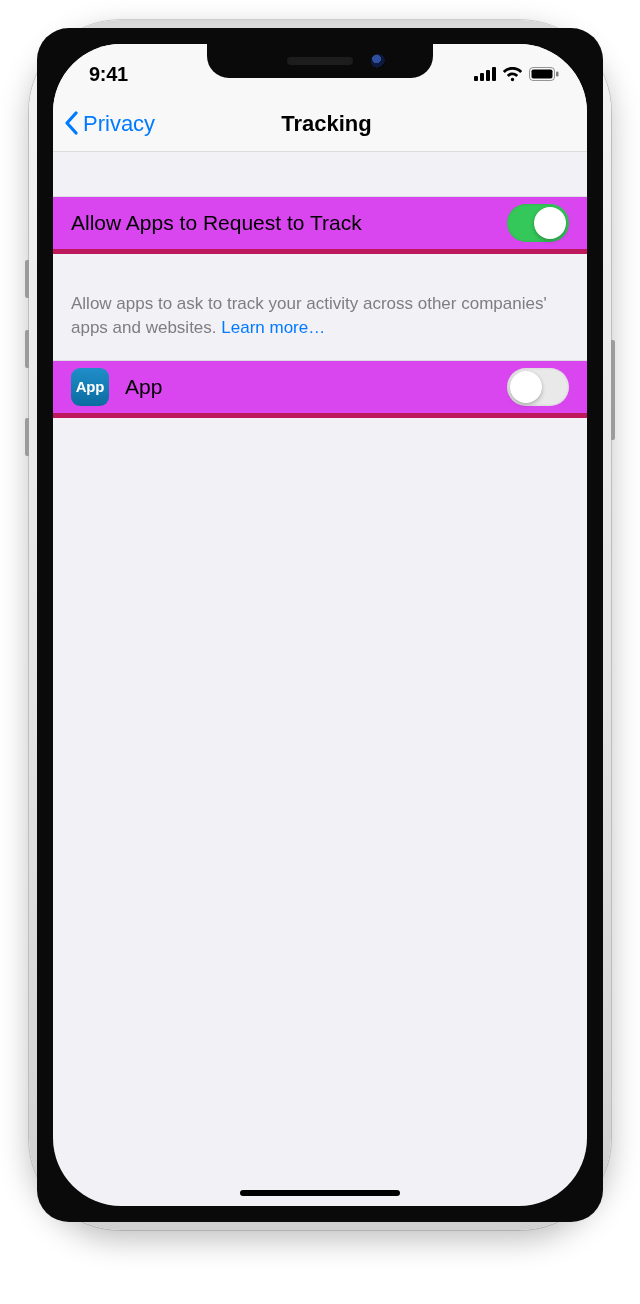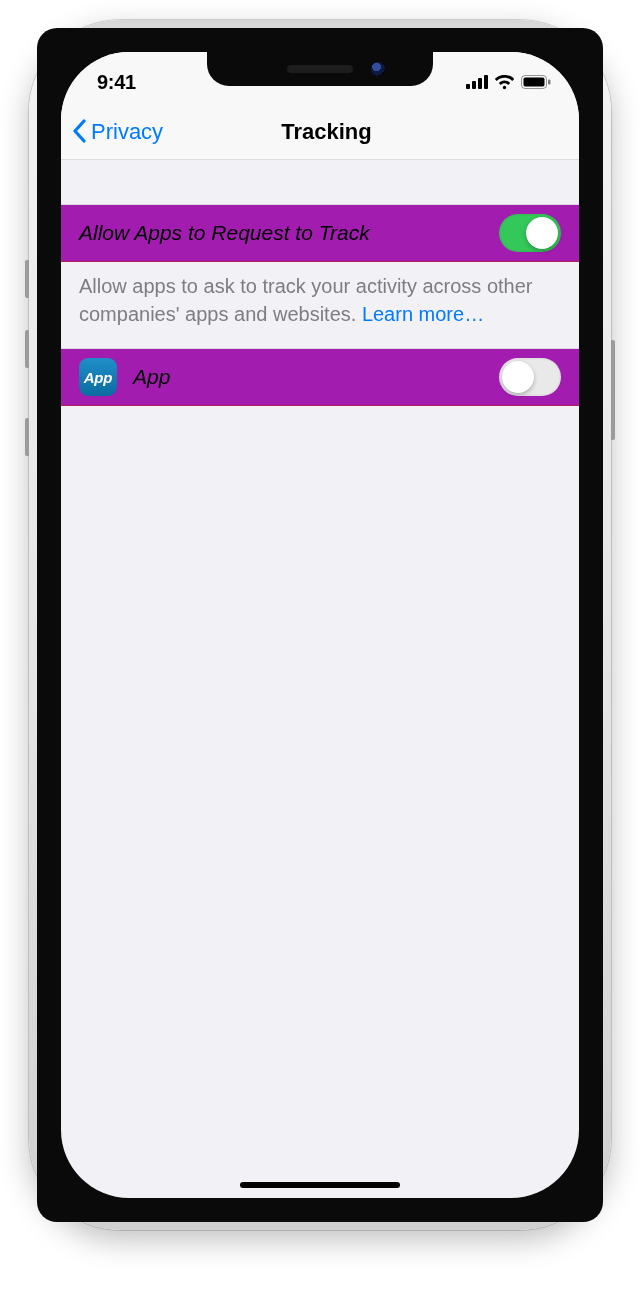--- a/index.html
+++ b/index.html
@@ -37,23 +37,23 @@
       content:"";
       position:absolute;
       right:-4px; top:320px;
       width:4px; height:100px;
       background:#9b9b9b;
       border-radius:0 2px 2px 0;
     }
     .bezel {
       width: 100%;
       height: 100%;
-      border-radius: 20px;
+      border-radius: 32px;
       background: #0a0a0a;
-      padding: 24px;
+      padding: 16px;
       position: relative;
     }
     .screen {
       width: 100%;
       height: 100%;
       border-radius: 68px;
       background: #f2f1f6;
       overflow: hidden;
       position: relative;
     }
@@ -132,40 +132,40 @@
       font-weight:600;
       color:#000;
       pointer-events:none;
     }
 
     
     .content { background:#f2f1f6; }
     .group-gap { height:44px; }
 
     .cell {
-      background:#a21caf;
+      background:#d946ef;
       display:flex;
       align-items:center;
       padding:0 18px;
       min-height:58px;
       border-top:1px solid #dcdbe0;
-      border-bottom:1px solid #be185d;
-      font-style:italic;
+      border-bottom:5px solid #be185d;
     }
     .cell .label {
       flex:1;
       font-size:21px;
       color:#000;
     }
 
     .footer {
       padding:10px 18px 20px 18px;
-      font-size:20px;
+      font-size:17px;
       line-height:1.4;
       color:#7e7d82;
+      margin-top:28px;
     }
     .footer .link { color:#007aff; }
 
     .app-icon {
       width:38px; height:38px;
       border-radius:9px;
       background:linear-gradient(180deg,#1f8ec9,#0c6ca0);
       display:flex;
       align-items:center;
       justify-content:center;

